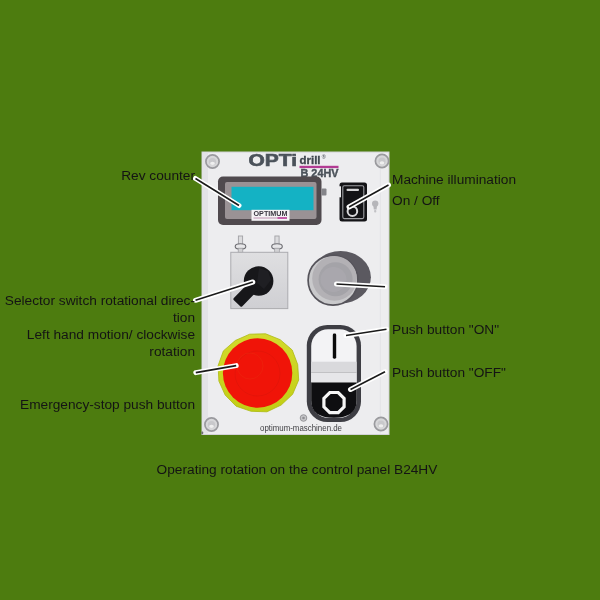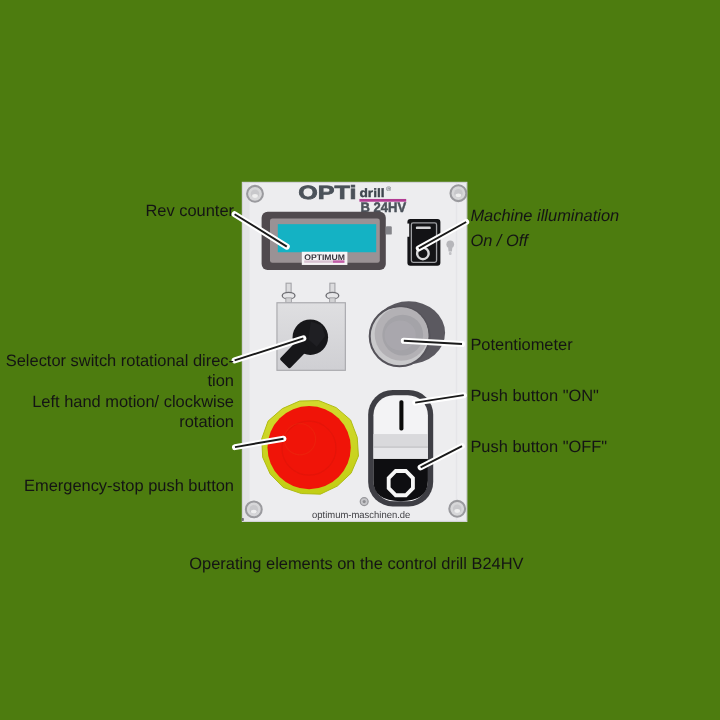--- a/index.html
+++ b/index.html
@@ -147,18 +147,17 @@
         <path d="M 195.8 372.6 L 236.2 365.6"></path>
       </g>
     </g>
     <rect x="201.4" y="431.6" width="1.8" height="2.6" rx="0.6" fill="#6e6e72"></rect>
     <text x="260" y="431.3" textLength="82" lengthAdjust="spacingAndGlyphs" font-family="Liberation Sans, sans-serif" font-size="8.2" fill="#3e3e42">optimum-maschinen.de</text>
   </svg>
 
   <div class="lbl r" style="right:405px;top:167px;width:200px;">Rev counter</div>
   <div class="lbl r" style="right:405px;top:291.8px;width:260px;">Selector switch rotational direc-<br>tion<br>Left hand motion/ clockwise<br>rotation</div>
   <div class="lbl r" style="right:405px;top:396.3px;width:260px;">Emergency-stop push button</div>
-  <div class="lbl" style="left:392px;top:169.3px;width:200px;line-height:21px;font-style:italic;">Machine illumination<br>On / Off</div>
-  <div class="lbl" style="left:392px;top:278.7px;width:200px;">Potentiometer</div>
+  <div class="lbl" style="left:392px;top:169.3px;width:200px;line-height:21px;">Machine illumination<br>On / Off</div>
   <div class="lbl" style="left:392px;top:320.7px;width:200px;">Push button "ON"</div>
   <div class="lbl" style="left:392px;top:364.2px;width:200px;">Push button "OFF"</div>
-  <div class="lbl" style="left:0px;top:460.5px;width:594px;text-align:center;">Operating elements on the control drill B24HV</div>
+  <div class="lbl" style="left:0px;top:460.5px;width:594px;text-align:center;">Operating rotation on the control panel B24HV</div>
 </div>
 
 </body></html>

